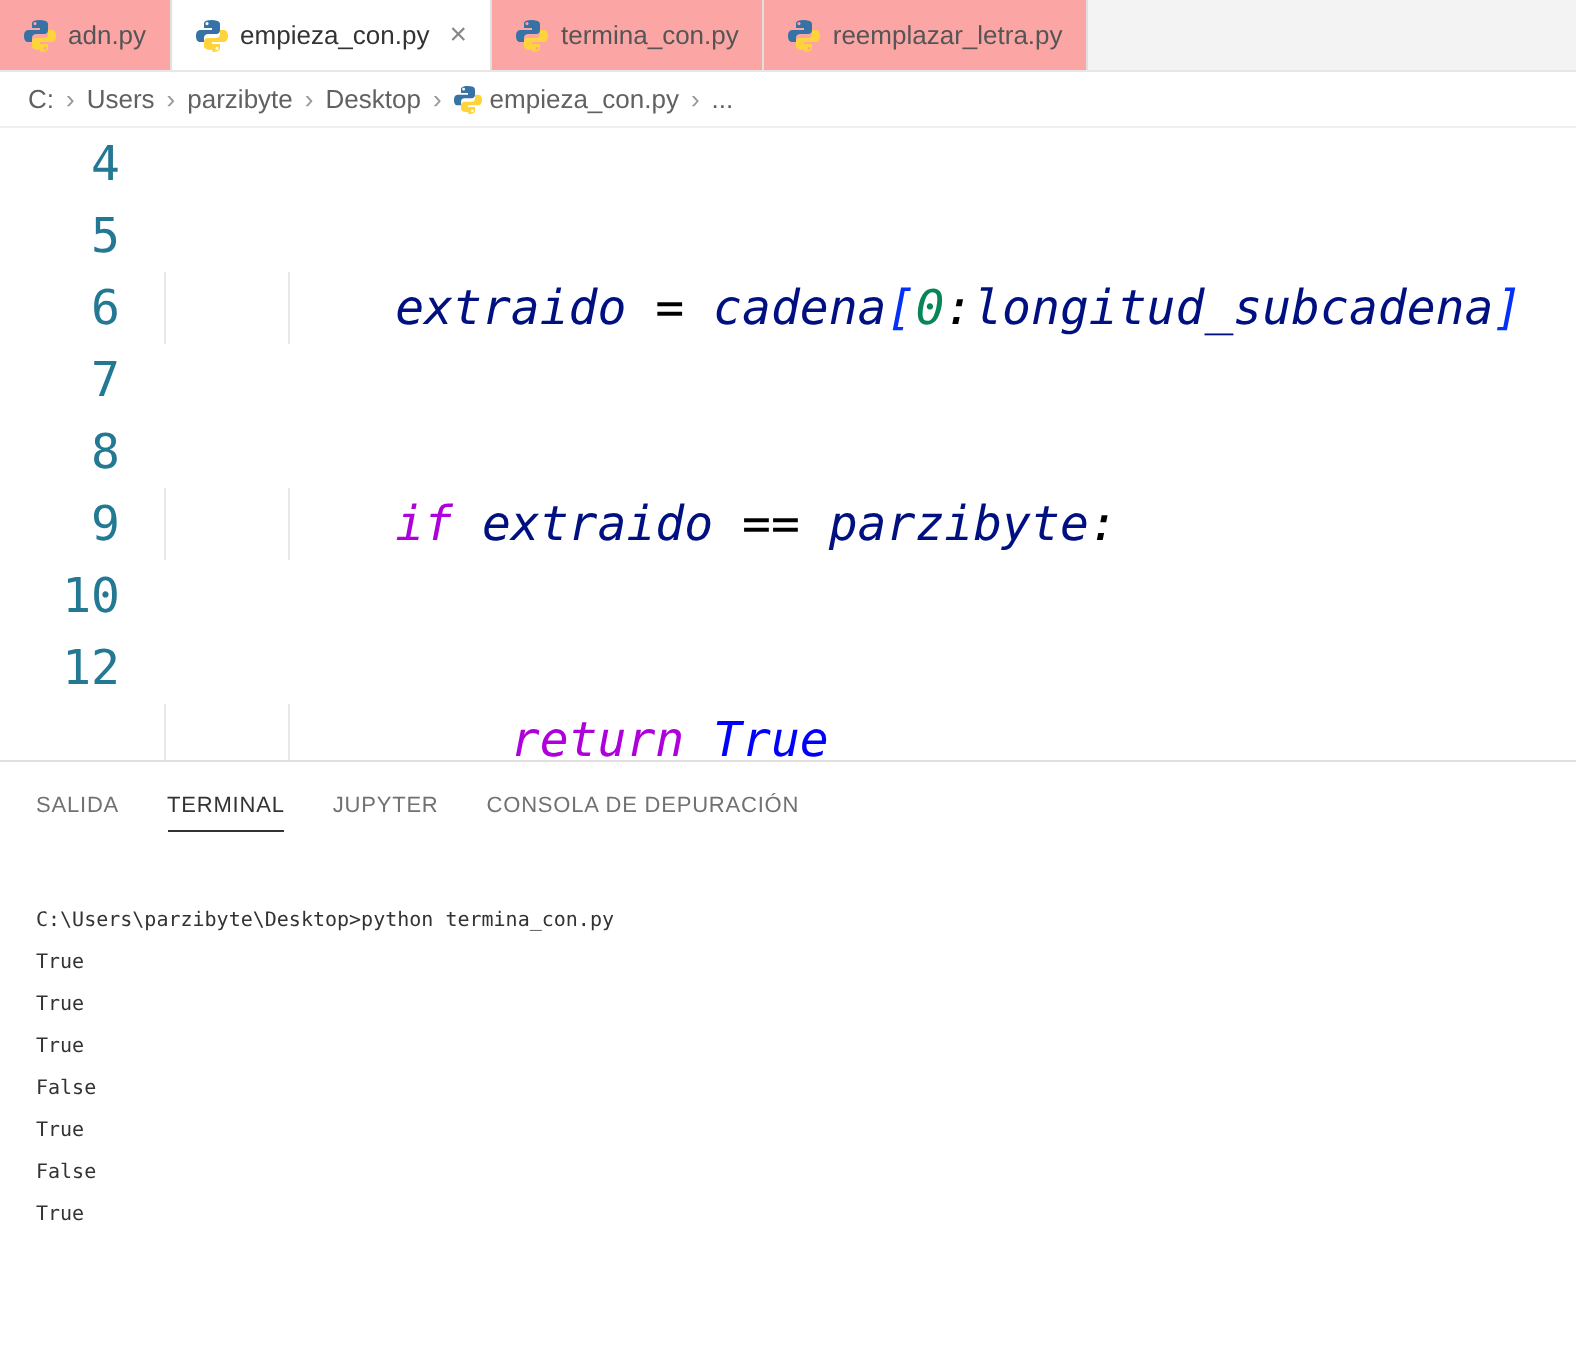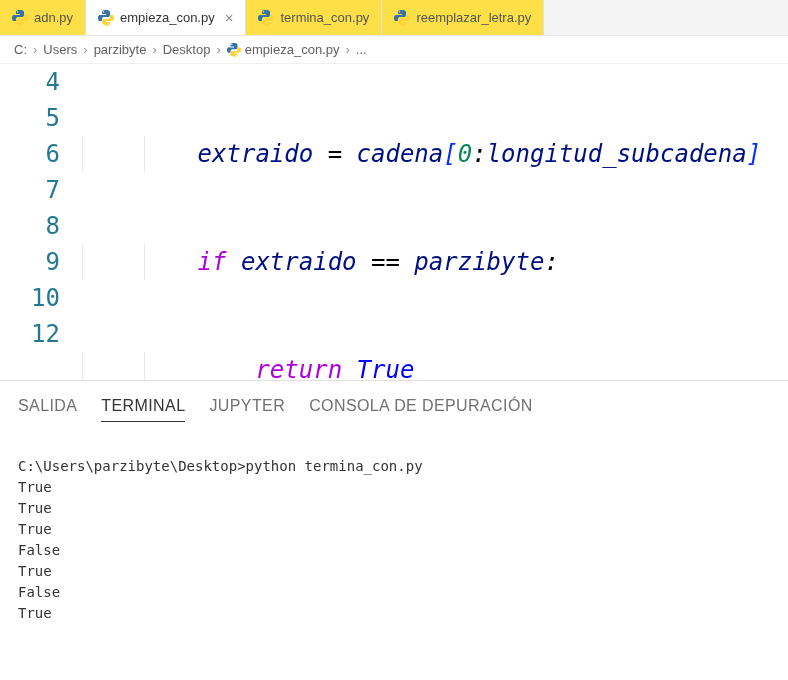--- a/index.html
+++ b/index.html
@@ -17,21 +17,21 @@
       background: #f3f3f3;
       height: 36px;
       align-items: stretch;
       border-bottom: 1px solid #e7e7e7;
     }
     .tab {
       display: flex;
       align-items: center;
       padding: 0 12px;
       gap: 6px;
-      background: #fde047;
+      background: #fca5a5;
       border-right: 1px solid #e0e0e0;
       font-size: 13px;
       color: #555;
       cursor: pointer;
     }
     .tab.active {
       background: #ffffff;
       color: #333;
     }
     .tab .close {
@@ -107,35 +107,35 @@
     .c-brack1 { color: #0431fa; }
     .panel {
       border-top: 1px solid #e0e0e0;
       background: #ffffff;
       padding: 8px 18px;
     }
     .panel-tabs {
       display: flex;
       gap: 24px;
       padding: 8px 0 10px 0;
-      font-size: 16px;
+      font-size: 11px;
       letter-spacing: 0.4px;
       color: #717171;
     }
     .panel-tab {
       cursor: pointer;
       padding-bottom: 6px;
     }
     .panel-tab.active {
       color: #333333;
       border-bottom: 1px solid #333;
     }
     .terminal-content {
       font-family: "Consolas", "Menlo", monospace;
-      font-size: 14px;
+      font-size: 10px;
       line-height: 21px;
       color: #333333;
       padding-top: 24px;
     }
   </style>
 </head>
 <body>
 
 <div class="tabs-bar">
   <div class="tab">

